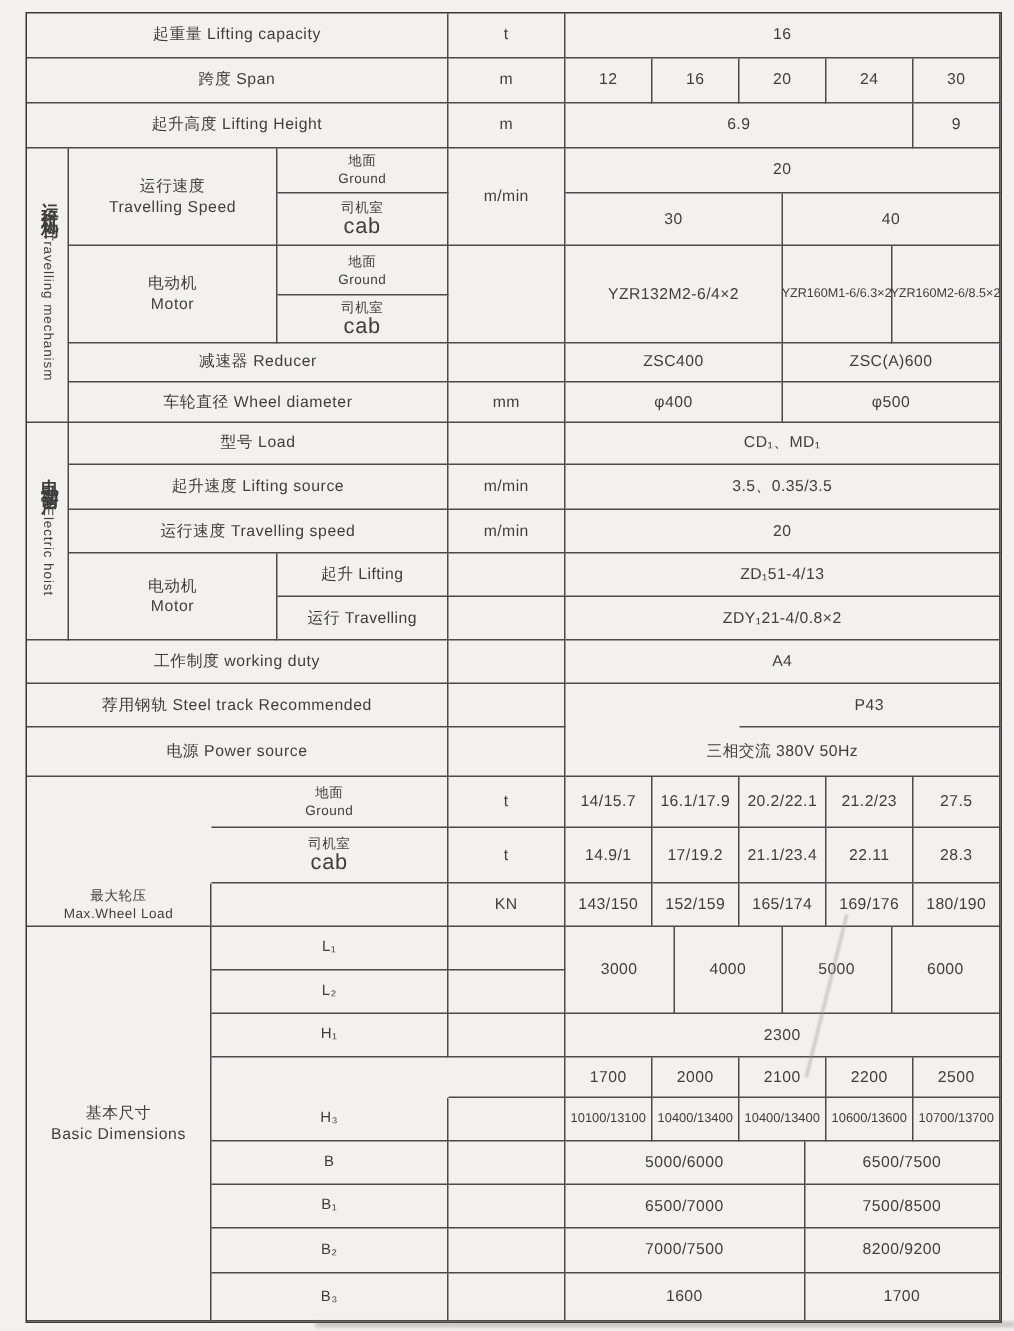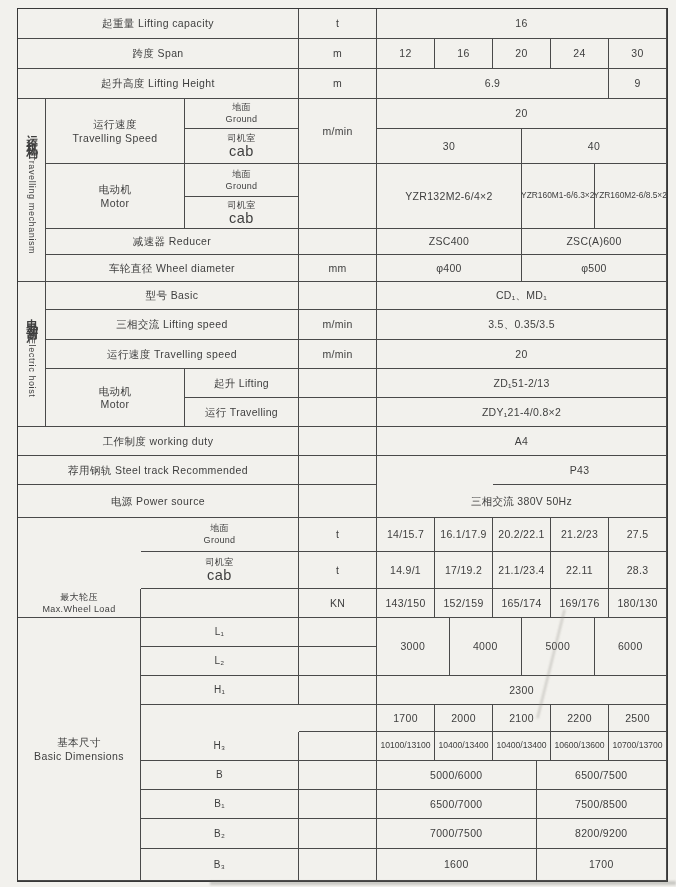--- a/index.html
+++ b/index.html
@@ -140,41 +140,41 @@
     <div class="c" style="grid-area:9/6/10/16">φ400</div>
     <div class="c" style="grid-area:9/16/10/26">φ500</div>
 
     <div class="c vcell" style="grid-area:10/1/15/2">
       <div class="vtext">
         <span class="vcn">电动葫芦</span>
         <span class="ven">Electric hoist</span>
       </div>
     </div>
 
-    <div class="c lbl" style="grid-area:10/2/11/5">型号 Basic</div>
+    <div class="c lbl" style="grid-area:10/2/11/5">型号 Load</div>
     <div class="c" style="grid-area:10/5/11/6"></div>
     <div class="c" style="grid-area:10/6/11/26">CD₁、MD₁</div>
 
-    <div class="c lbl" style="grid-area:11/2/12/5">三相交流 Lifting speed</div>
+    <div class="c lbl" style="grid-area:11/2/12/5">起升速度 Lifting source</div>
     <div class="c" style="grid-area:11/5/12/6">m/min</div>
     <div class="c" style="grid-area:11/6/12/26">3.5、0.35/3.5</div>
 
     <div class="c lbl" style="grid-area:12/2/13/5">运行速度 Travelling speed</div>
     <div class="c" style="grid-area:12/5/13/6">m/min</div>
     <div class="c" style="grid-area:12/6/13/26">20</div>
 
     <div class="c lbl two" style="grid-area:13/2/15/4">
       <span>电动机</span>
       <span class="ln2">Motor</span>
     </div>
     <div class="c" style="grid-area:13/4/14/5">起升 Lifting</div>
     <div class="c" style="grid-area:14/4/15/5">运行 Travelling</div>
     <div class="c" style="grid-area:13/5/14/6"></div>
     <div class="c" style="grid-area:14/5/15/6"></div>
-    <div class="c" style="grid-area:13/6/14/26">ZD₁51-2/13</div>
+    <div class="c" style="grid-area:13/6/14/26">ZD₁51-4/13</div>
     <div class="c" style="grid-area:14/6/15/26">ZDY₁21-4/0.8×2</div>
 
     <div class="c lbl" style="grid-area:15/1/16/5">工作制度 working duty</div>
     <div class="c" style="grid-area:15/5/16/6"></div>
     <div class="c" style="grid-area:15/6/16/26">A4</div>
 
     <div class="c lbl" style="grid-area:16/1/17/5">荐用钢轨 Steel track Recommended</div>
     <div class="c" style="grid-area:16/5/17/6"></div>
     <div class="c" style="grid-area:16/14/17/26">P43</div>
 
@@ -206,21 +206,21 @@
     <div class="c lbl two" style="grid-area:20/1/21/3">
       <span class="sub">最大轮压</span>
       <span class="sub ln2">Max.Wheel Load</span>
     </div>
     <div class="c" style="grid-area:20/3/21/5"></div>
     <div class="c" style="grid-area:20/5/21/6">KN</div>
     <div class="c" style="grid-area:20/6/21/10">143/150</div>
     <div class="c" style="grid-area:20/10/21/14">152/159</div>
     <div class="c" style="grid-area:20/14/21/18">165/174</div>
     <div class="c" style="grid-area:20/18/21/22">169/176</div>
-    <div class="c" style="grid-area:20/22/21/26">180/130</div>
+    <div class="c" style="grid-area:20/22/21/26">180/190</div>
 
     <div class="c lbl two" style="grid-area:21/1/30/3">
       <span>基本尺寸</span>
       <span class="ln2">Basic Dimensions</span>
     </div>
     <div class="c dimlbl" style="grid-area:22/3/23/5">L₂</div>
     <div class="c dimlbl" style="grid-area:21/3/22/5">L₁</div>
     <div class="c dimlbl" style="grid-area:23/3/24/5">H₁</div>
     <div class="c dimlbl" style="grid-area:25/3/26/5">H₃</div>
     <div class="c dimlbl" style="grid-area:26/3/27/5">B</div>

